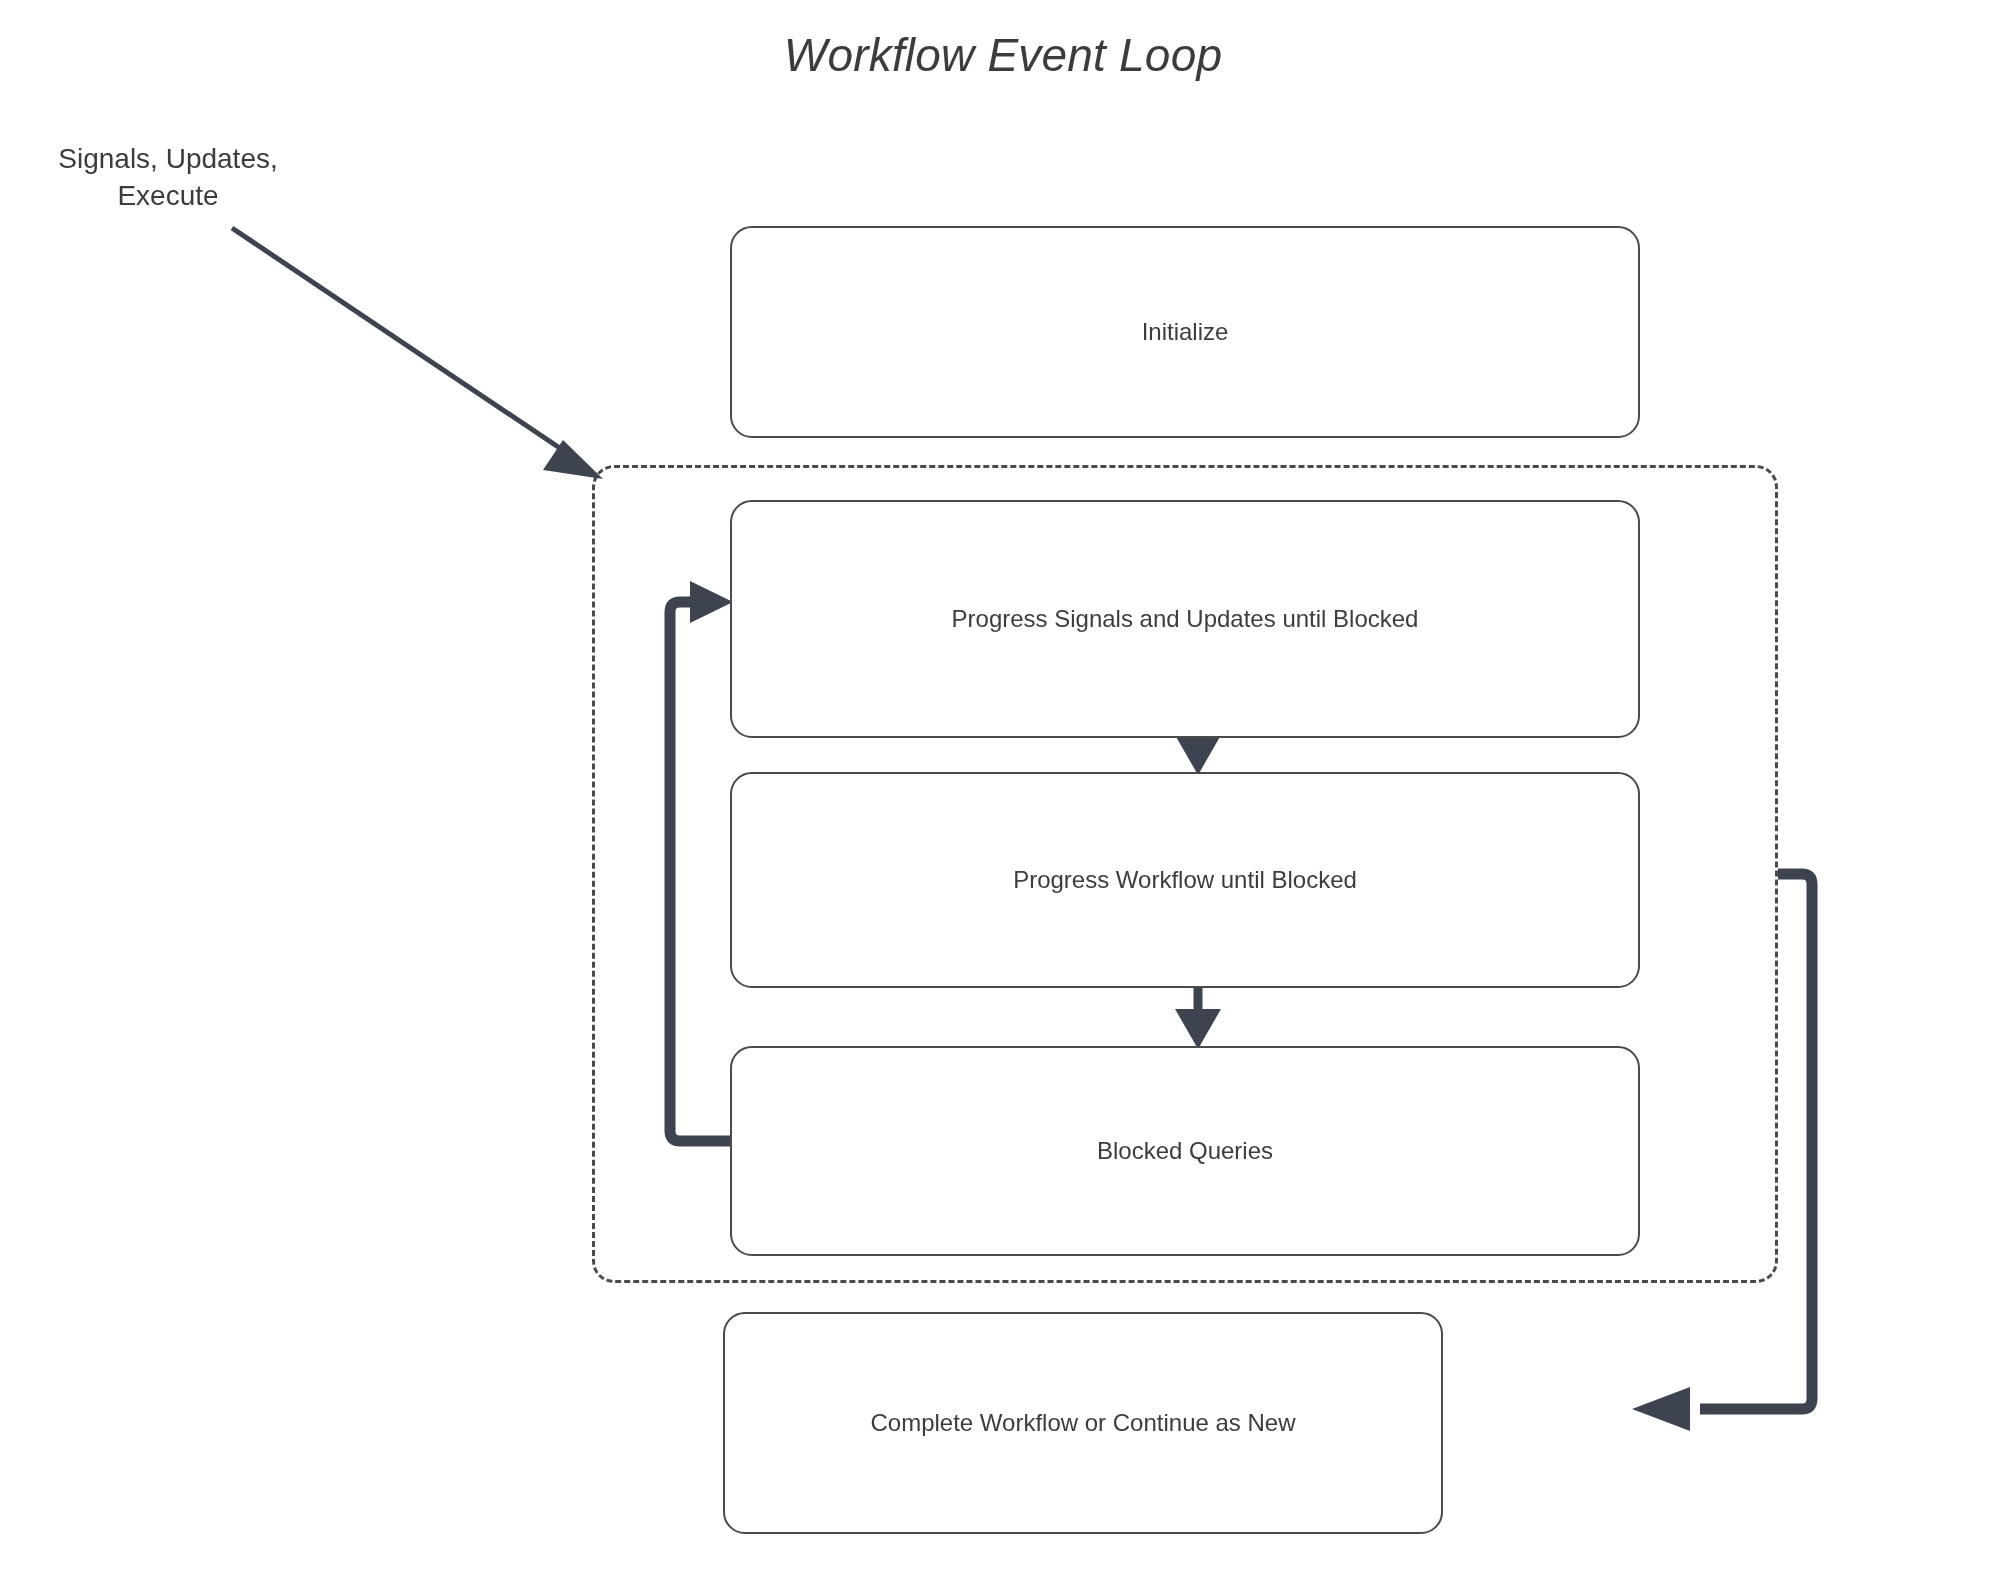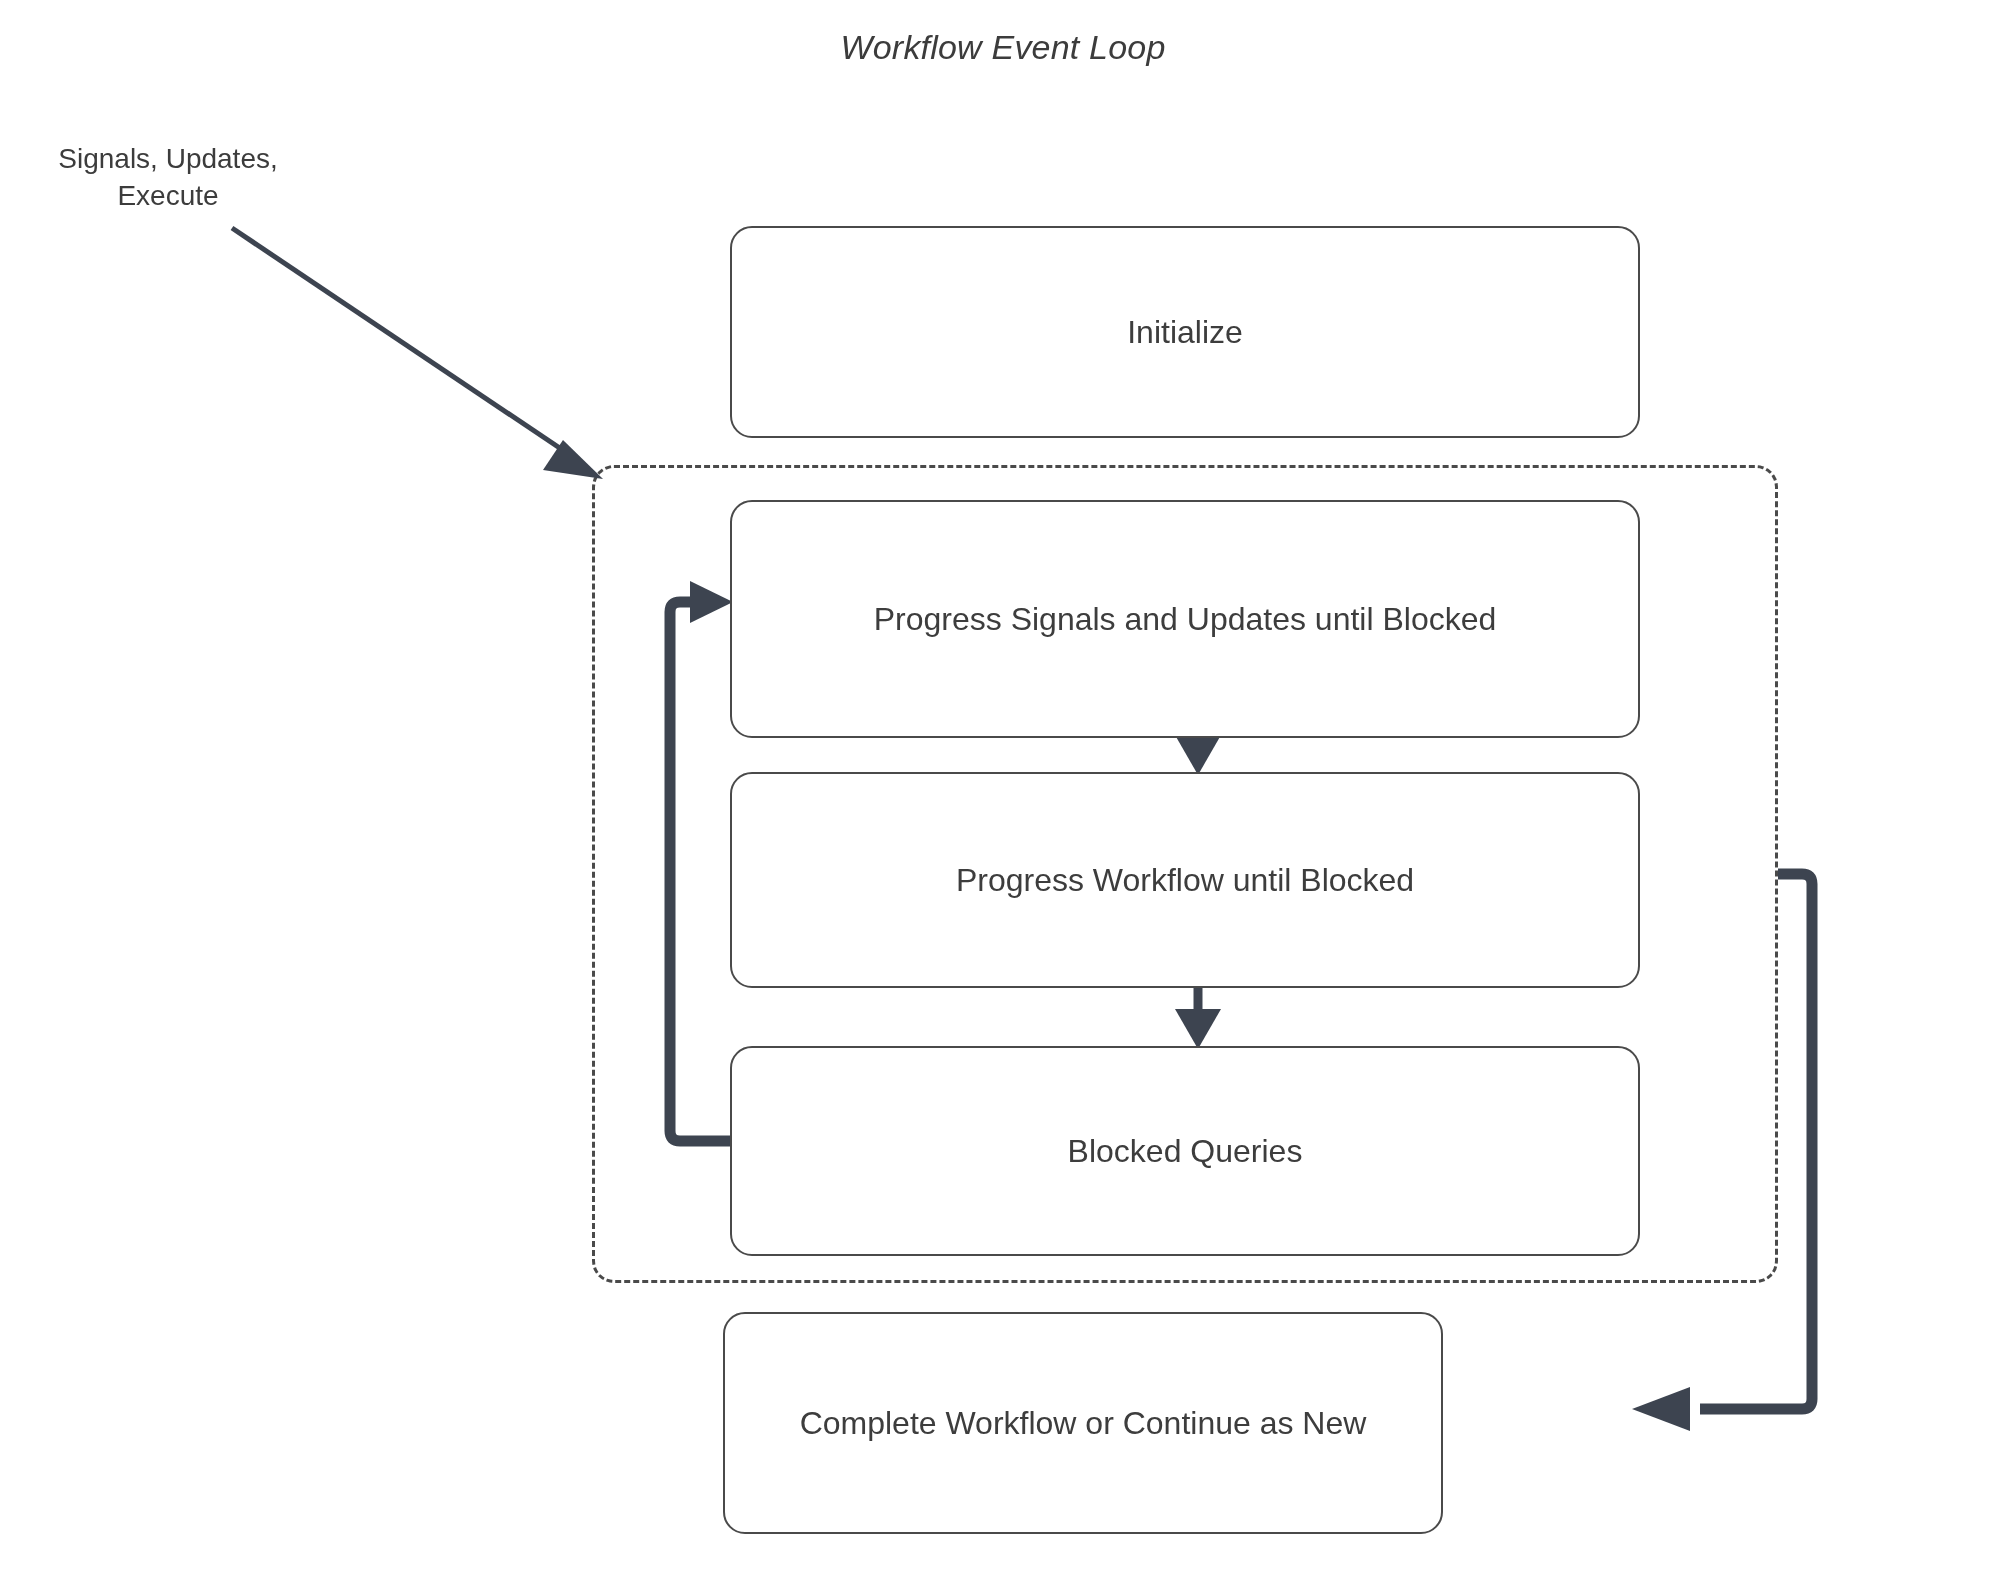--- a/index.html
+++ b/index.html
@@ -18,21 +18,21 @@
     background: #ffffff;
     overflow: hidden;
   }
   
   #diagram-title {
     position: absolute;
     left: 0;
     top: 28px;
     width: 2006px;
     text-align: center;
-    font-size: 34px;
+    font-size: 46px;
     font-style: italic;
     color: #3c3c3c;
     letter-spacing: 0.2px;
     white-space: nowrap;
   }
   
   #external-input-label {
     position: absolute;
     left: 18px;
     top: 140px;
@@ -61,21 +61,21 @@
   .node-box {
     position: absolute;
     box-sizing: border-box;
     border: 2px solid #4a4a4a;
     border-radius: 22px;
     background: #ffffff;
     display: flex;
     align-items: center;
     justify-content: center;
     color: #3d3d3d;
-    font-size: 32px;
+    font-size: 24px;
     text-align: center;
     padding: 0 24px;
   }
   #node-initialize     { left: 730px;  top: 226px;  width: 910px; height: 212px; }
   #node-progress-signals { left: 730px; top: 500px; width: 910px; height: 238px; }
   #node-progress-workflow { left: 730px; top: 772px; width: 910px; height: 216px; align-items: center; }
   #node-execute-queries { left: 730px;  top: 1046px; width: 910px; height: 210px; }
   #node-complete-workflow { left: 723px; top: 1312px; width: 720px; height: 222px; }
 
   

